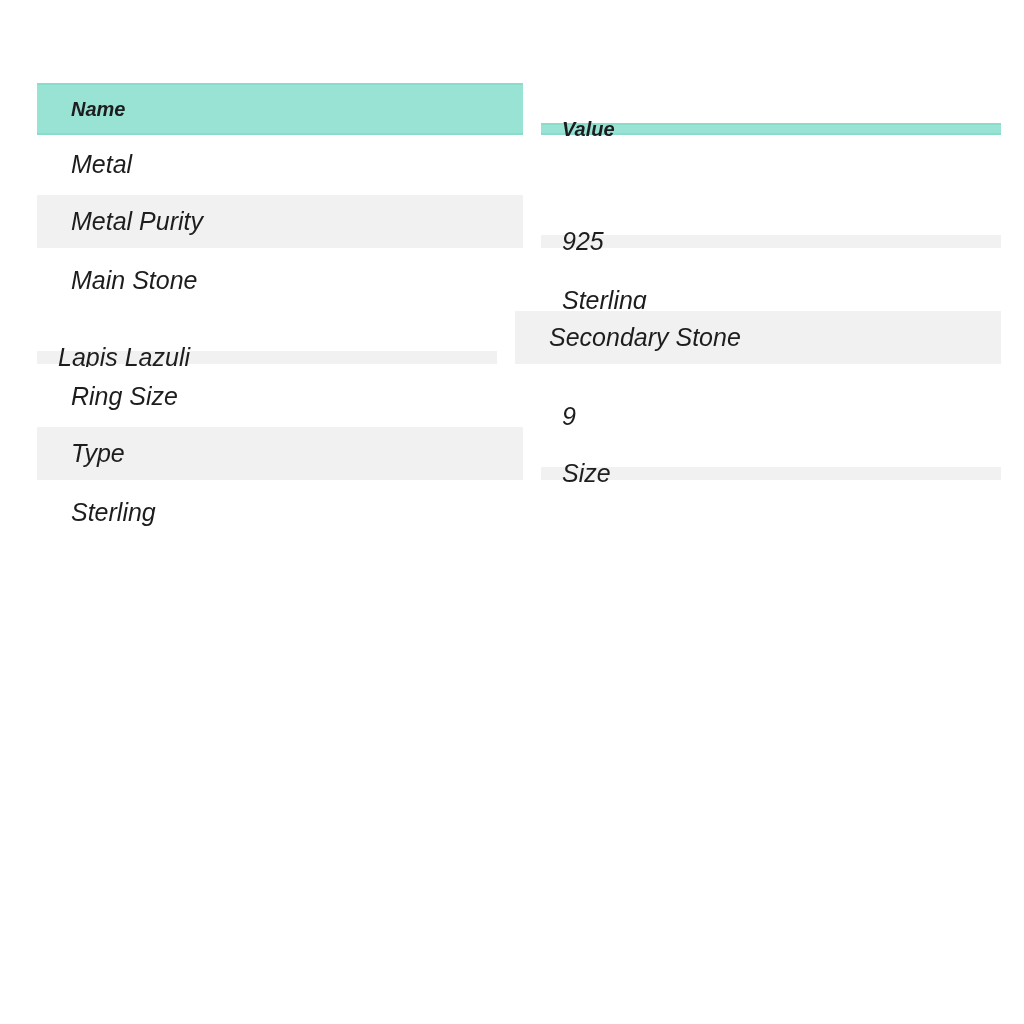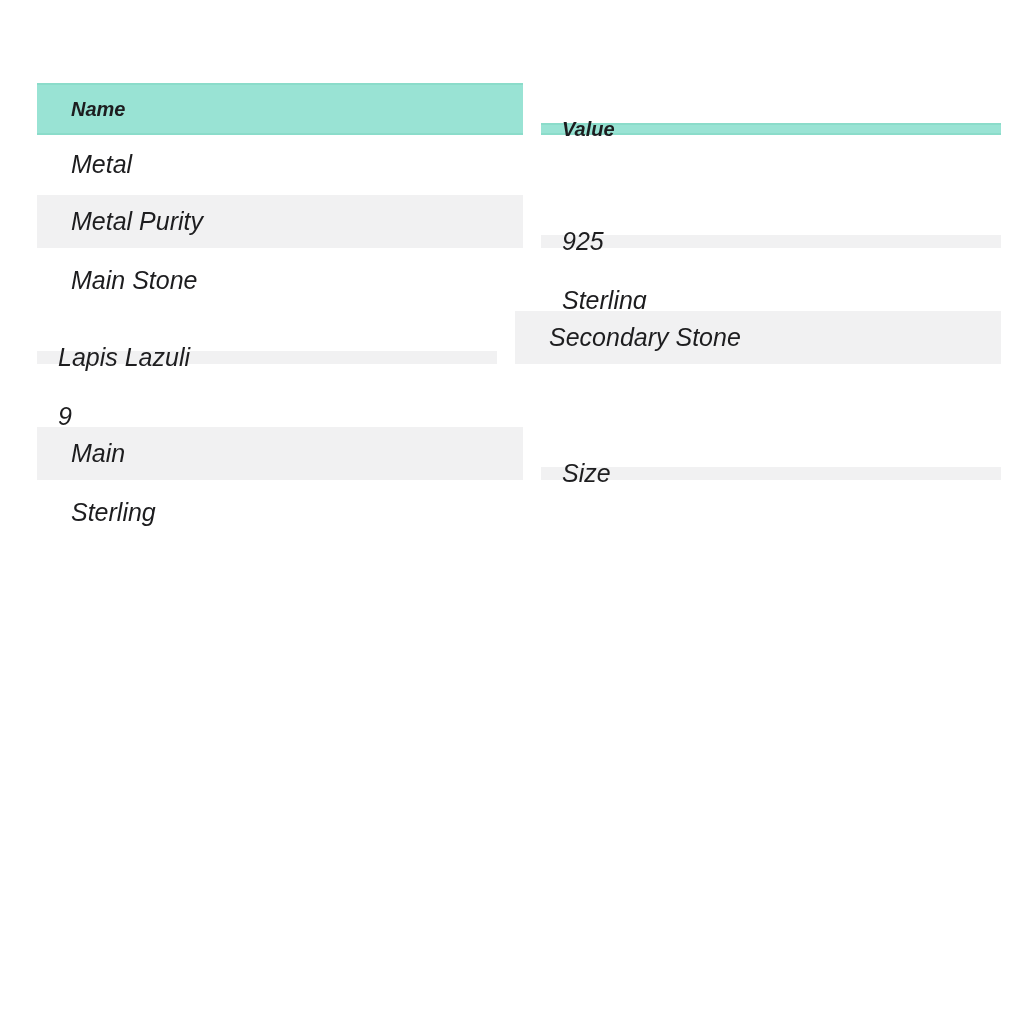--- a/index.html
+++ b/index.html
@@ -88,25 +88,26 @@
     <div class="td name-col">Main Stone</div>
     <div class="td value-col">Sterling</div>
   </div>
 
   <div class="tr striped">
     <div class="td value-col">Lapis Lazuli</div>
     <div class="td name-col">Secondary Stone</div>
   </div>
 
   <div class="tr">
+    <div class="td name-col">Ring Size</div>
     <div class="td value-col">9</div>
   </div>
 
   <div class="tr striped">
-    <div class="td name-col">Main</div>
+    <div class="td name-col">Type</div>
     <div class="td value-col">Size</div>
   </div>
 
   <div class="tr">
     <div class="td name-col">Sterling</div>
   </div>
 
 </div>
 
 </body></html>

